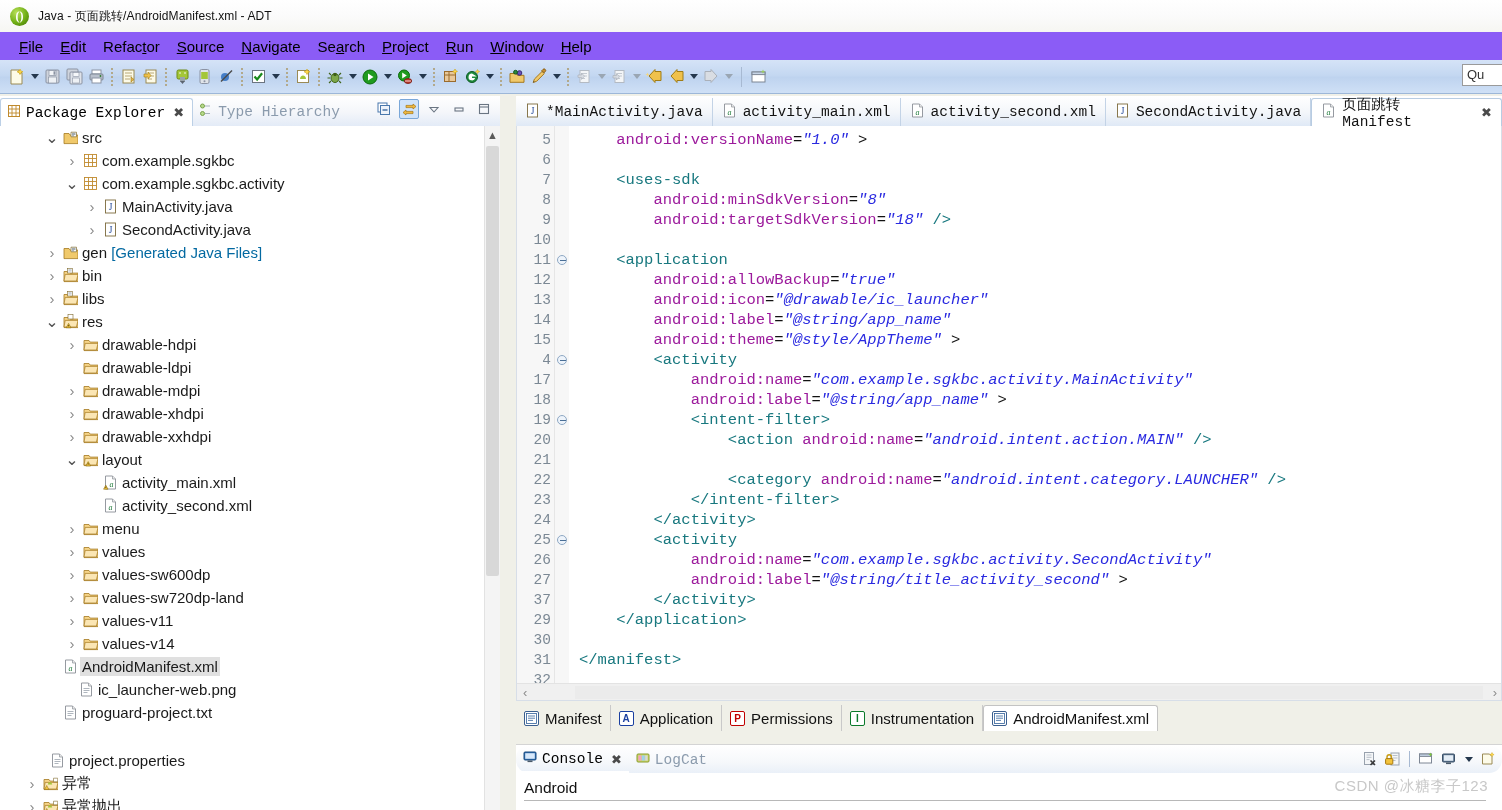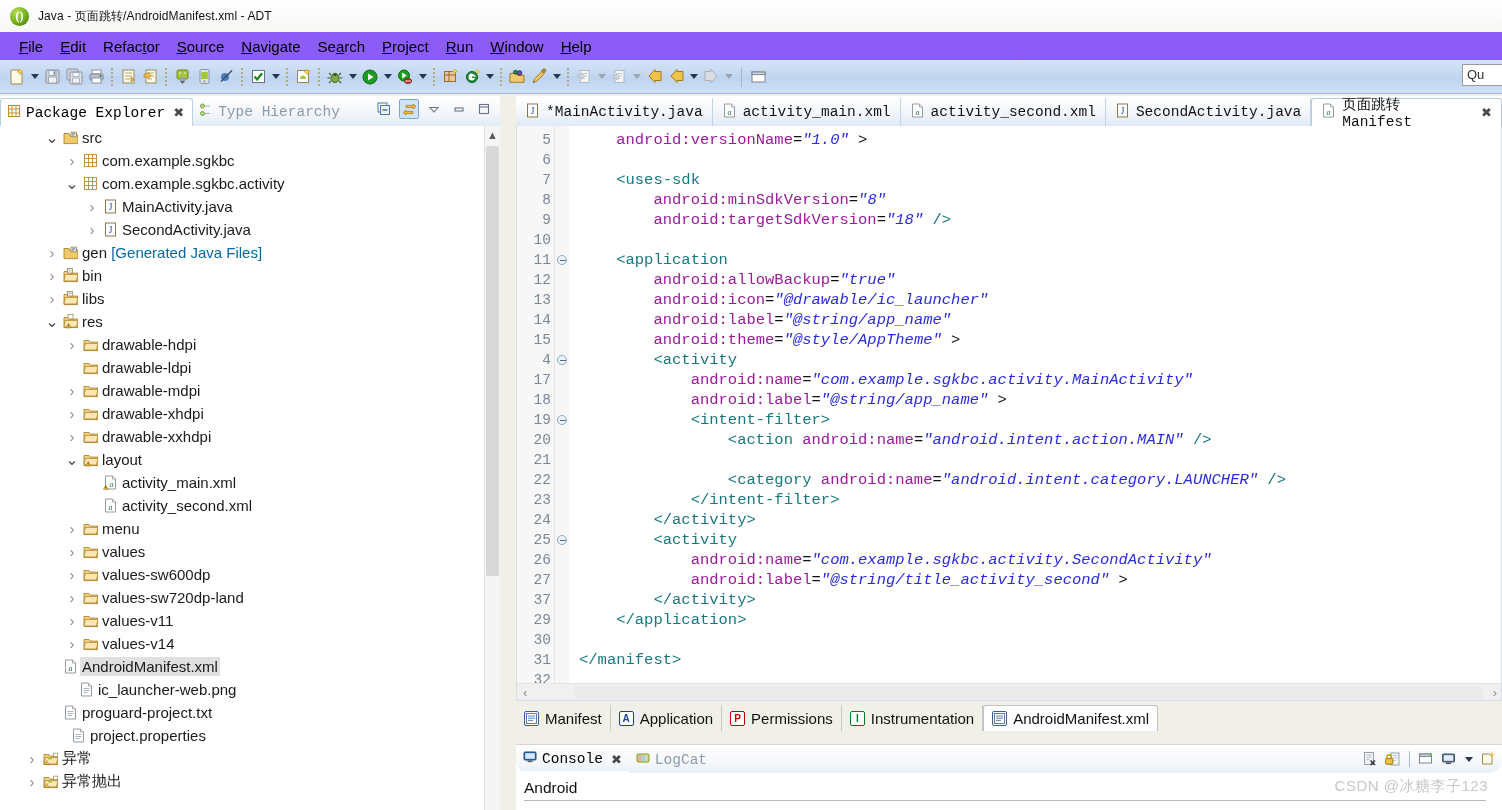--- a/index.html
+++ b/index.html
@@ -852,21 +852,21 @@
           <span class="twisty"></span>
           <span class="ticon">
             <svg width="15" height="15" viewBox="0 0 15 15">
               <path d="M2.5 1h7l3 3v10h-10z" fill="#ffffff" stroke="#8a8f96" stroke-width="0.9"></path>
               <path d="M9.5 1v3h3" fill="#e8e8e8" stroke="#8a8f96" stroke-width="0.7"></path>
               <path d="M4.5 6.5h6M4.5 8.5h6M4.5 10.5h4" stroke="#9aa3ad" stroke-width="0.8"></path>
             </svg>
           </span>
           <span class="lbl">proguard-project.txt</span>
         </div>
-        <div class="trow" style="padding-left: 52px;">
+        <div class="trow" style="padding-left: 31px; margin-top: 25px;">
           <span class="twisty"></span>
           <span class="ticon">
             <svg width="15" height="15" viewBox="0 0 15 15">
               <path d="M2.5 1h7l3 3v10h-10z" fill="#ffffff" stroke="#8a8f96" stroke-width="0.9"></path>
               <path d="M9.5 1v3h3" fill="#e8e8e8" stroke="#8a8f96" stroke-width="0.7"></path>
               <path d="M4.5 6.5h6M4.5 8.5h6M4.5 10.5h4" stroke="#9aa3ad" stroke-width="0.8"></path>
             </svg>
           </span>
           <span class="lbl">project.properties</span>
         </div>

